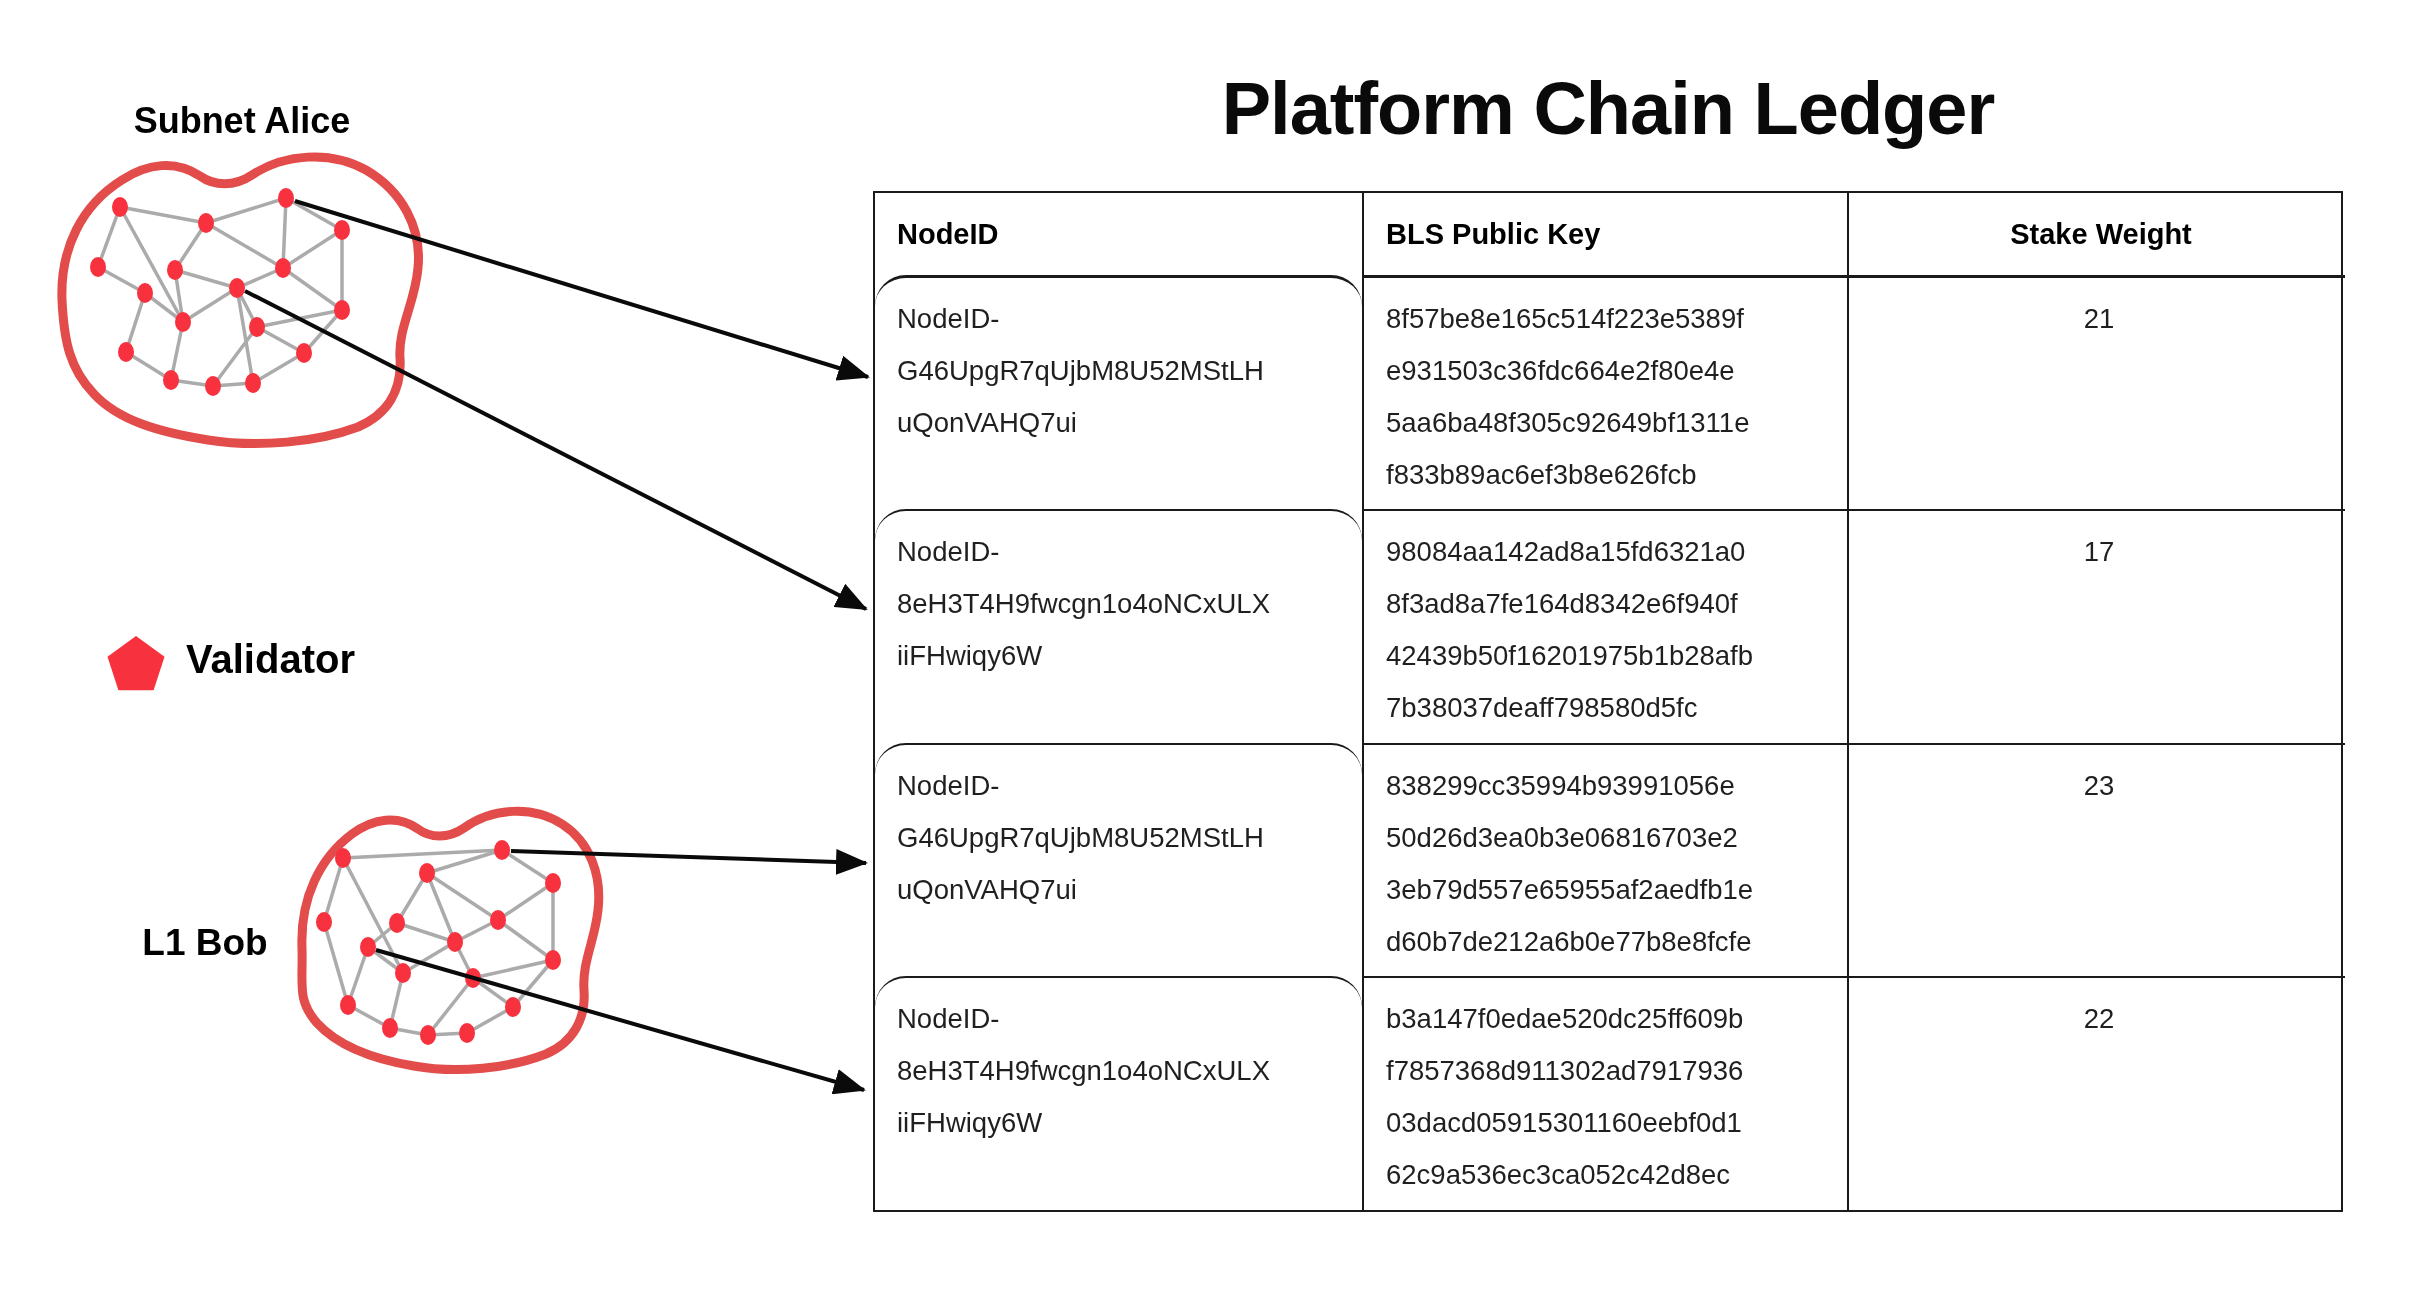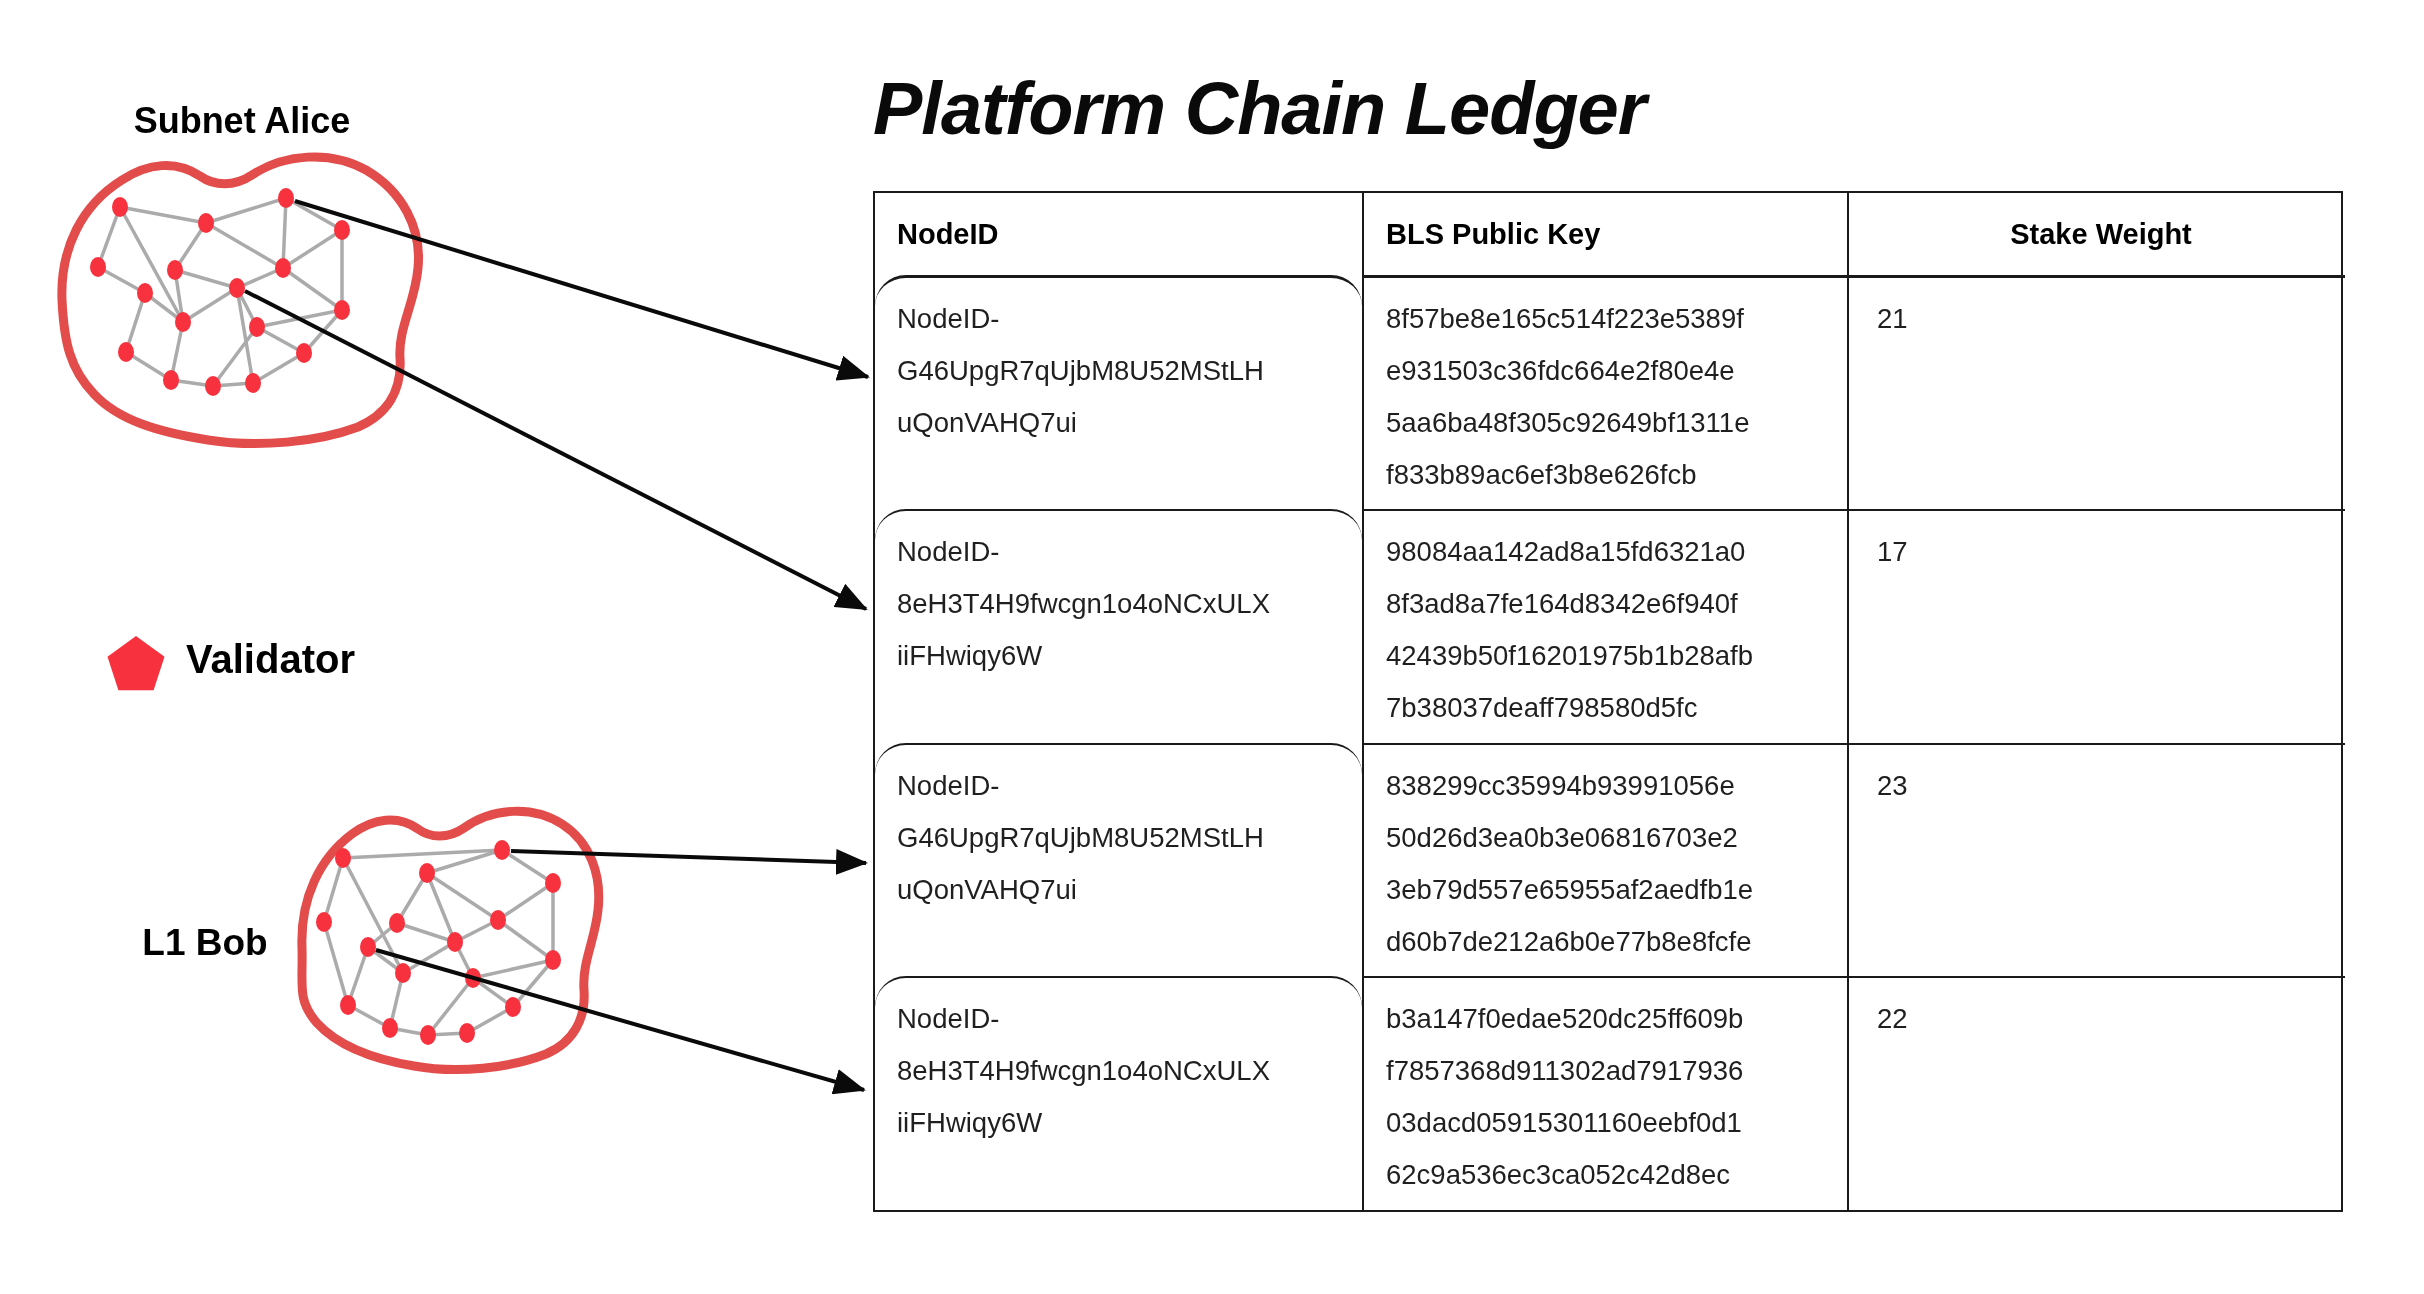--- a/index.html
+++ b/index.html
@@ -24,34 +24,34 @@
   .arrow{stroke:var(--arrow-black);stroke-width:4;fill:none;}
   .pentagon{fill:var(--node-red);}
 
   
   .label{position:absolute;font-weight:700;color:#000;white-space:nowrap;}
   .subnet-alice-label{left:92px;top:100px;width:300px;text-align:center;font-size:36px;}
   .l1-bob-label{left:105px;top:922px;width:200px;text-align:center;font-size:37px;}
   .validator-label{left:186px;top:637px;font-size:40px;}
 
   
-  .ledger-title{position:absolute;left:873px;top:66px;width:1470px;
-    font-size:74px;font-weight:700;color:#0a0a0a;letter-spacing:-1px;font-style:italic;}
+  .ledger-title{position:absolute;left:873px;top:66px;width:1470px;text-align:center;
+    font-size:74px;font-weight:700;color:#0a0a0a;letter-spacing:-1px;}
   .ledger-table{position:absolute;left:873px;top:191px;width:1470px;height:1021px;
     display:grid;grid-template-columns:487px 485px 498px;grid-template-rows:82px repeat(4,1fr);
     border:2px solid var(--border);background:var(--bg);}
   .cell{border-left:2px solid var(--border);border-top:2px solid var(--border);
     padding:15px 24px 0 22px;font-size:27.5px;line-height:52px;color:var(--text-dark);
     white-space:pre-line;overflow:hidden;}
   .c0{border-left:none;border-radius:31px;}
   .hdr{border-top:none;display:flex;align-items:center;font-weight:700;font-size:29px;
     color:#000;padding-top:0;white-space:nowrap;}
   .hdr-center{justify-content:center;padding-left:8px;padding-right:0;}
   .r0{border-top-width:3px;}
-  .stake{padding-left:28px;}
+  .stake{padding-left:28px;text-align:center;}
 </style>
 </head>
 <body>
 
 <div class="canvas">
 
   <svg class="diagram-svg" viewBox="0 0 2424 1294" xmlns="http://www.w3.org/2000/svg">
     <defs>
       <marker id="ah" markerUnits="userSpaceOnUse" markerWidth="34" markerHeight="26" refX="30" refY="13" orient="auto">
         <path d="M0,0 L32,13 L0,26 Z" fill="#0A0A0A"></path>

